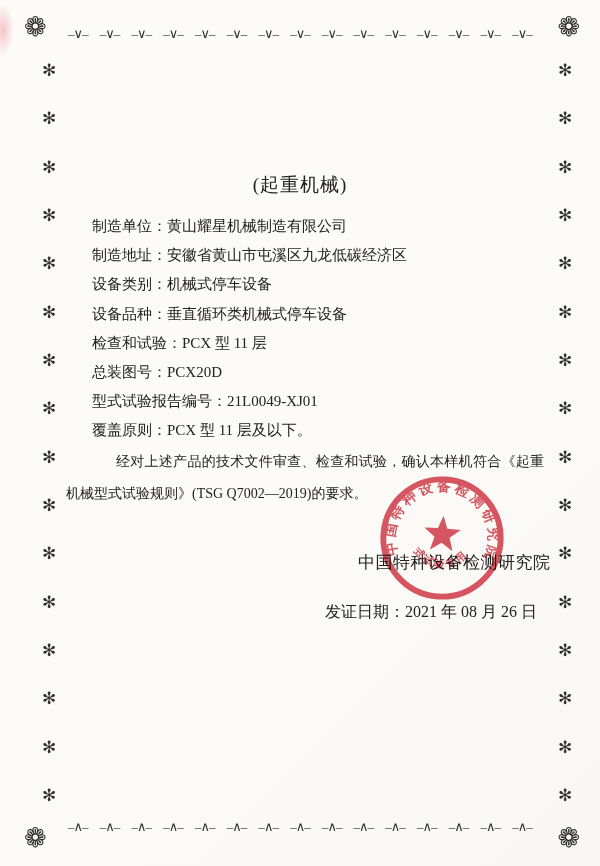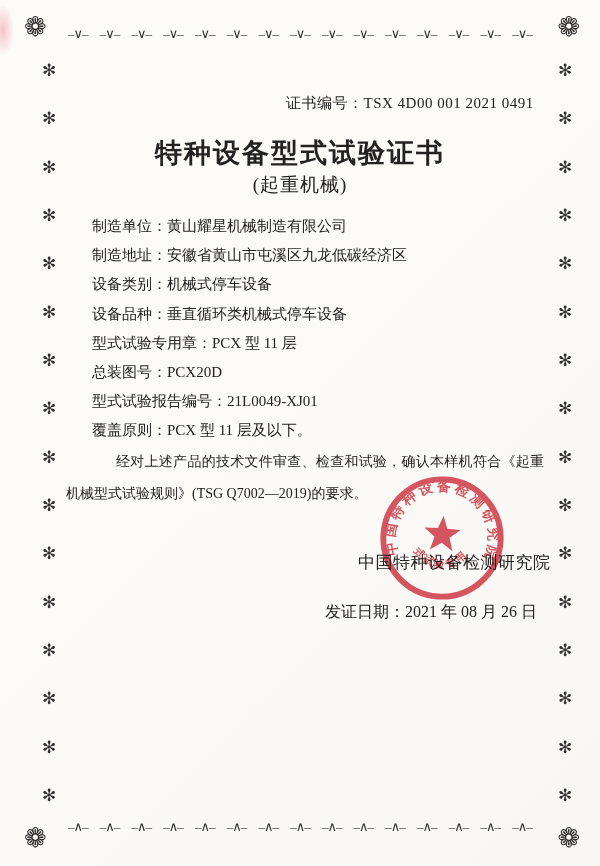--- a/index.html
+++ b/index.html
@@ -124,31 +124,29 @@
       <span>✻</span>
       <span>✻</span>
       <span>✻</span>
       <span>✻</span>
       <span>✻</span>
       <span>✻</span>
       <span>✻</span>
       <span>✻</span>
     </div>
 
-  <div class="cert-no"><span>证书编号：</span><span>TSX 4D00 001 2021 0491</span></div>
 
-  <div class="title">特种设备型式试验证书</div>
   <div class="subtitle">(起重机械)</div>
 
   <div class="fields">
     <div class="field-row"><span>制造单位：</span><span>黄山耀星机械制造有限公司</span></div>
     <div class="field-row"><span>制造地址：</span><span>安徽省黄山市屯溪区九龙低碳经济区</span></div>
     <div class="field-row"><span>设备类别：</span><span>机械式停车设备</span></div>
     <div class="field-row"><span>设备品种：</span><span>垂直循环类机械式停车设备</span></div>
-    <div class="field-row"><span>型式试验专用章：</span><span>PCX 型 11 层</span></div>
+    <div class="field-row"><span>检查和试验：</span><span>PCX 型 11 层</span></div>
     <div class="field-row"><span>总装图号：</span><span>PCX20D</span></div>
     <div class="field-row"><span>型式试验报告编号：</span><span>21L0049-XJ01</span></div>
     <div class="field-row"><span>覆盖原则：</span><span>PCX 型 11 层及以下。</span></div>
   </div>
 
   <div class="statement">经对上述产品的技术文件审查、检查和试验，确认本样机符合《起重机械型式试验规则》(TSG Q7002—2019)的要求。</div>
 
   <div class="issuer">中国特种设备检测研究院</div>
 
   <svg class="seal" viewBox="0 0 120 120">

